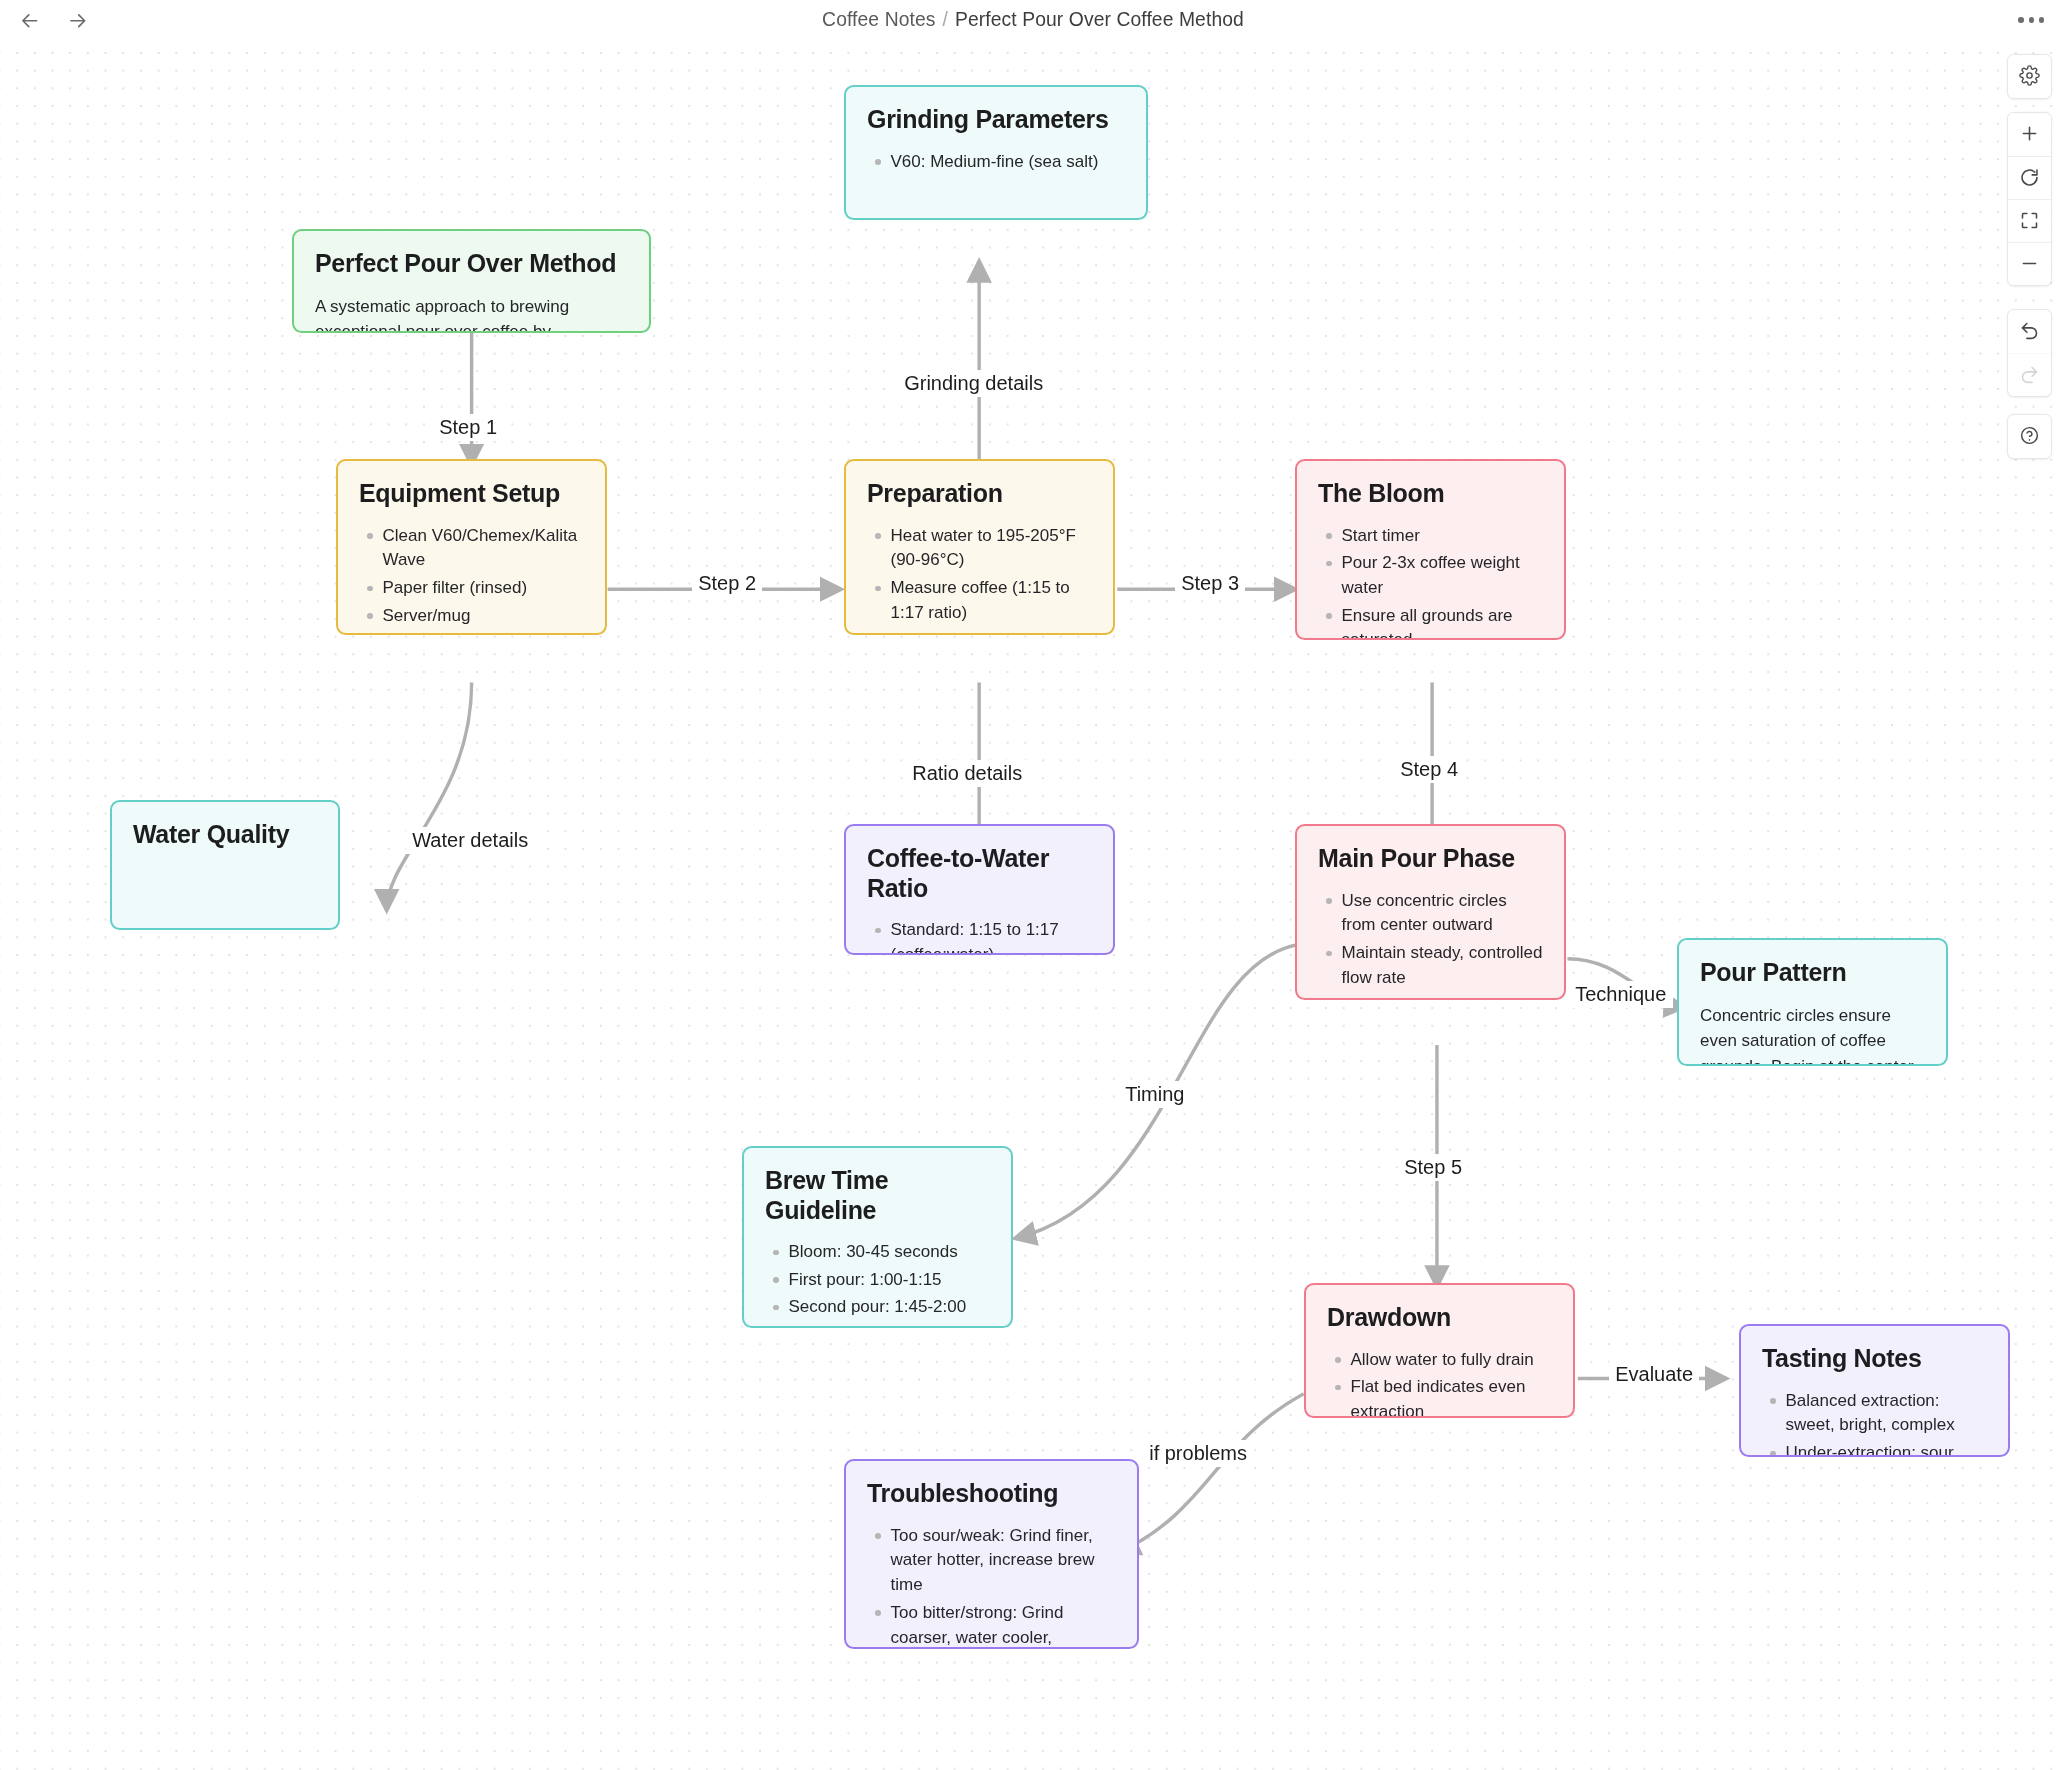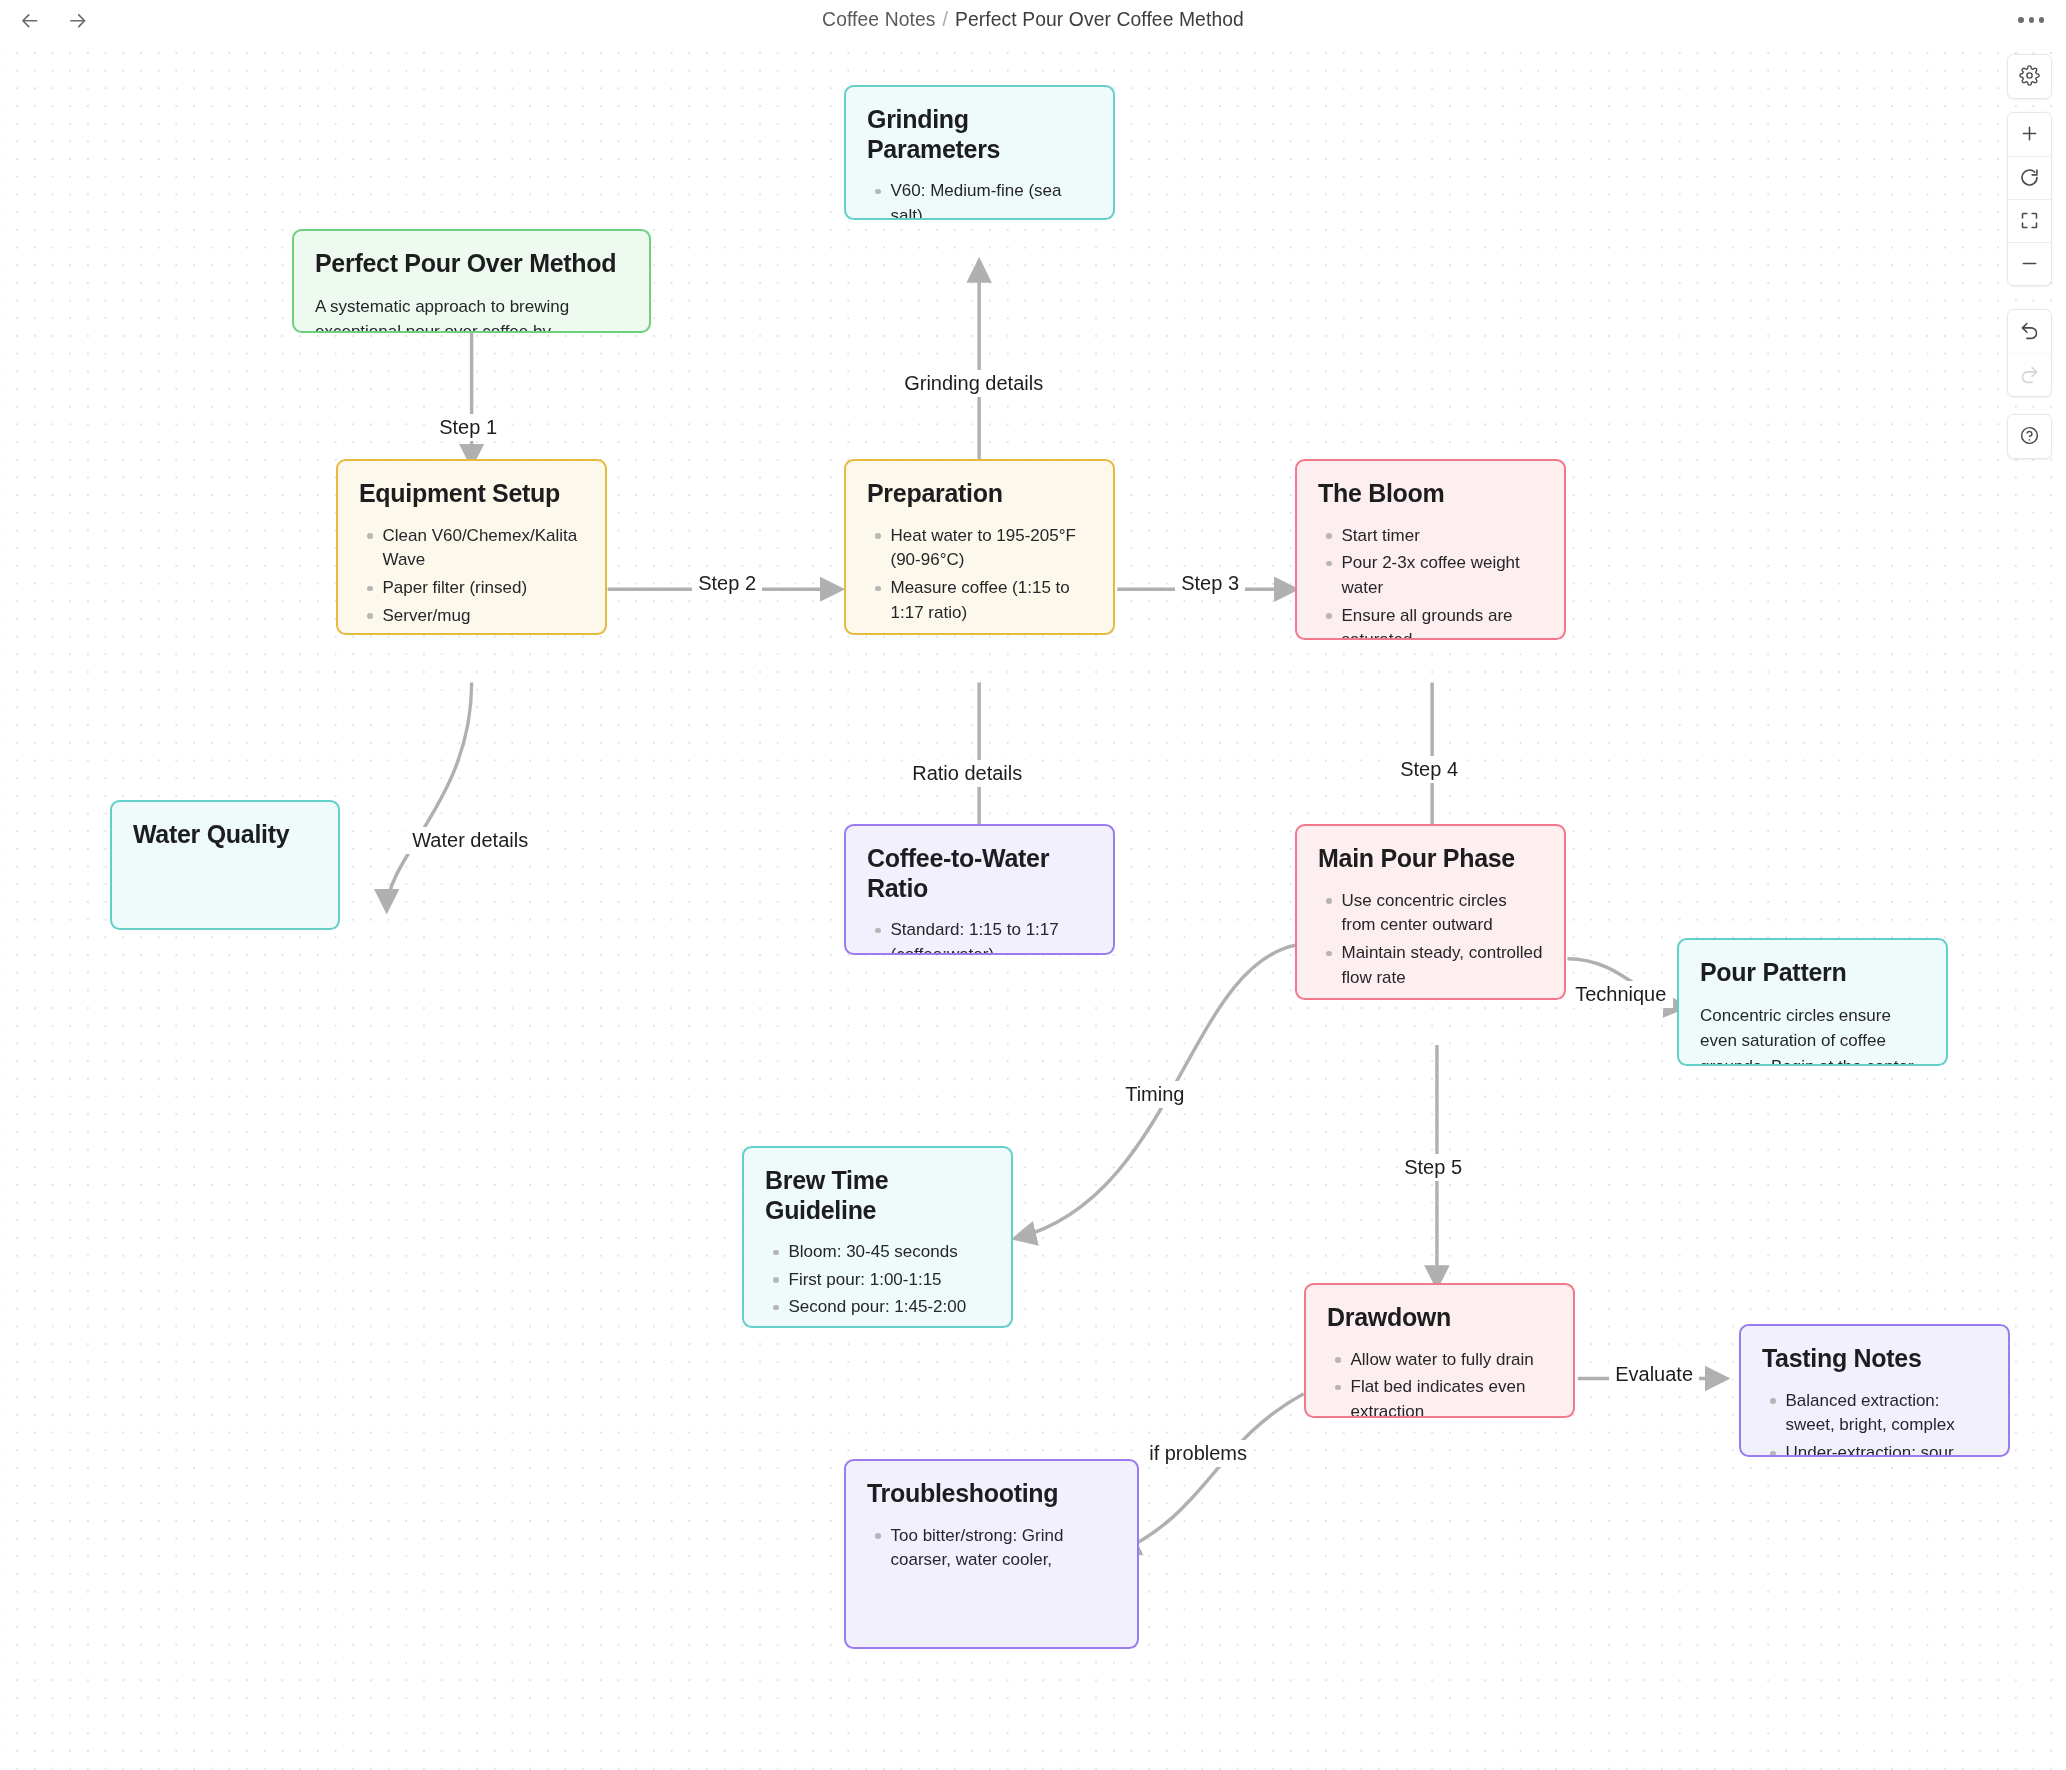--- a/index.html
+++ b/index.html
@@ -174,21 +174,21 @@
 
       <path d="M1888,1960 C1760,2030 1750,2130 1620,2190"></path>
     </g>
   </svg>
 
   <div class="node n-green" style="left:292px; top:189px; width:359px; height:104px;">
     <h3>Perfect Pour Over Method</h3>
     <p>A systematic approach to brewing exceptional pour over coffee by controlling key variables and following proven techniques</p>
   </div>
 
-  <div class="node n-teal" style="left:844px; top:45px; width:271px; height:135px;">
+  <div class="node n-teal" style="left:844px; top:45px; width:304px; height:135px;">
     <h3>Grinding Parameters</h3>
     <ul>
       <li>V60: Medium-fine (sea salt)</li>
 
     </ul>
   </div>
 
   <div class="node n-amber" style="left:336px; top:419px; width:271px; height:176px;">
     <h3>Equipment Setup</h3>
     <ul>
@@ -266,20 +266,21 @@
     <h3>Tasting Notes</h3>
     <ul>
       <li>Balanced extraction: sweet, bright, complex</li>
       <li>Under-extraction: sour, lacking sweetness</li>
     </ul>
   </div>
 
   <div class="node n-purple" style="left:844px; top:1419px; width:295px; height:190px;">
     <h3>Troubleshooting</h3>
     <ul>
+      <li>Too sour/weak: Grind finer, water hotter, increase brew time</li>
       <li>Too bitter/strong: Grind coarser, water cooler,</li>
     </ul>
   </div>
 
   <div class="edge-label" style="left:433px;  top:374px;">Step 1</div>
   <div class="edge-label" style="left:692px; top:530px;">Step 2</div>
   <div class="edge-label" style="left:1175px; top:530px;">Step 3</div>
   <div class="edge-label" style="left:1394px; top:716px;">Step 4</div>
   <div class="edge-label" style="left:1398px; top:1114px;">Step 5</div>
   <div class="edge-label" style="left:898px; top:330px;">Grinding details</div>

